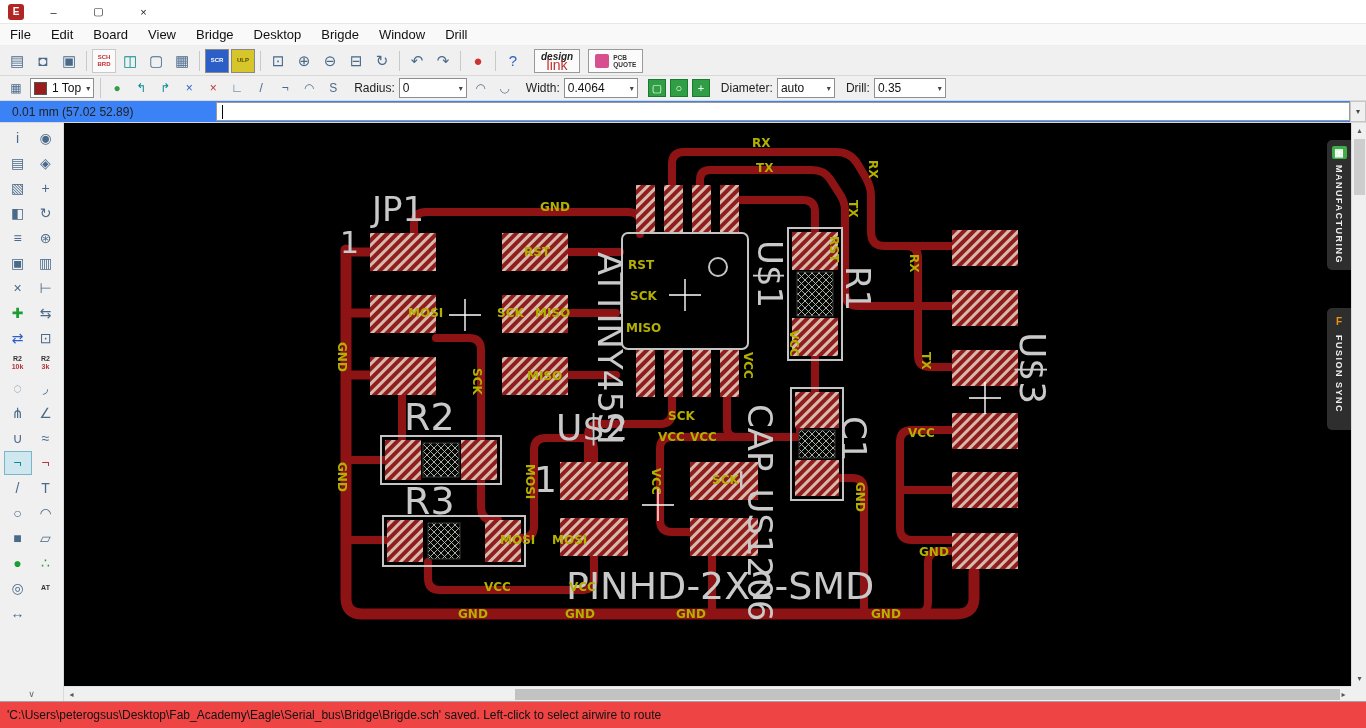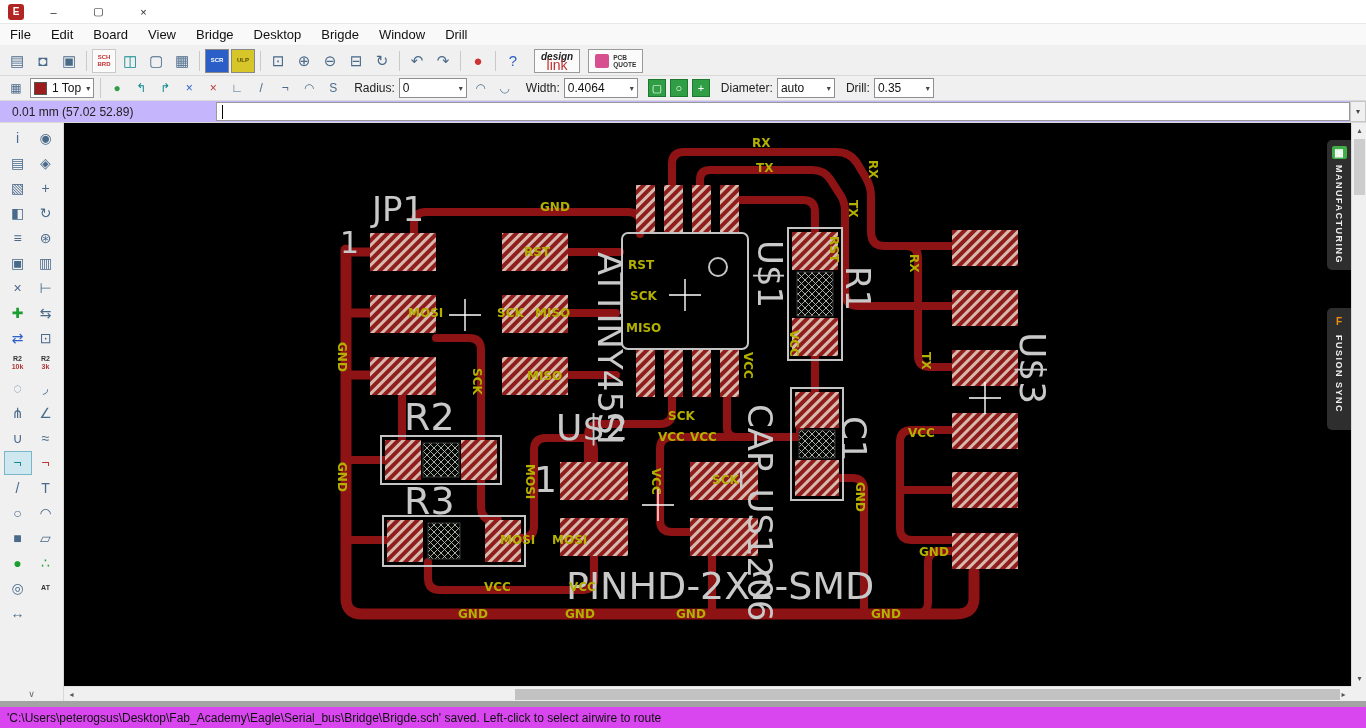--- a/index.html
+++ b/index.html
@@ -32,21 +32,21 @@
   .plabel{margin:0 2px 0 9px;}
   .bigbtn{height:24px;border:1px solid #9a9a9a;background:#fbfbfb;display:flex;align-items:center;padding:1px 6px;margin-left:8px;}
   .dlwrap{display:flex;flex-direction:column;line-height:9px;}
   .dl1{font-size:10px;font-style:italic;font-weight:bold;color:#222;}
   .dl2{font-size:14px;color:#c03030;text-align:center;}
   .pqicon{width:14px;height:14px;background:#d84f8f;margin-right:4px;border-radius:2px;}
   .pqwrap{display:flex;flex-direction:column;line-height:7px;font-size:6.5px;font-weight:bold;color:#333;}
   .greenbtn{width:18px;height:18px;background:#2f9e44;color:#fff;display:flex;align-items:center;justify-content:center;font-size:11px;margin:0 2px;border:1px solid #1c7a30;}
 
   
-  .cmdrow{height:22px;display:flex;align-items:stretch;background:#c4b5fd;border-bottom:1px solid #d9d9d9;}
+  .cmdrow{height:22px;display:flex;align-items:stretch;background:#3b82f6;border-bottom:1px solid #d9d9d9;}
   .coords{width:216px;display:flex;align-items:center;padding-left:12px;font-size:12px;color:#222;}
   .cmdinput{flex:1;background:#fff;border:1px solid #9a9a9a;margin:1px 0;display:flex;align-items:center;padding-left:5px;}
   .caret{width:1px;height:14px;background:#000;}
   .cmddrop{width:16px;display:flex;align-items:center;justify-content:center;font-size:8px;color:#444;background:#f0f0f0;border:1px solid #c5c5c5;}
 
   
   .palette{position:absolute;left:0;top:123px;width:64px;bottom:27px;background:#f0f0f0;border-right:1px solid #d9d9d9;}
   #palette-grid{display:grid;grid-template-columns:28px 28px;justify-content:center;row-gap:1px;padding-top:3px;}
   .ptool{height:24px;display:flex;align-items:center;justify-content:center;font-size:14px;color:#4a6a8a;border:1px solid transparent;}
   .ptool.txt{flex-direction:column;font-size:7px;line-height:8px;color:#333;font-weight:bold;}
@@ -69,21 +69,21 @@
   .vscroll{position:absolute;right:0;top:123px;width:15px;height:563px;background:#f0f0f0;border-left:1px solid #d9d9d9;z-index:7;}
   .sarrow{height:15px;width:15px;display:flex;align-items:center;justify-content:center;font-size:8px;color:#555;}
   .vthumb{position:absolute;top:16px;left:2px;width:11px;height:56px;background:#cdcdcd;}
   .vscroll .bottom{position:absolute;bottom:0;left:0;}
   .hscroll{position:absolute;left:64px;top:686px;width:1287px;height:15px;background:#f0f0f0;border-top:1px solid #e2e2e2;}
   .hthumb{position:absolute;left:451px;width:825px;top:2px;height:11px;background:#c2c2c2;}
   .hscroll .right{position:absolute;right:0;top:0;}
   .corner{position:absolute;right:0;top:686px;width:15px;height:15px;background:#f0f0f0;}
 
   
-  .statusbar{position:absolute;left:0;right:0;top:701px;height:27px;background:#d946ef;border-top:6px solid #a3a3a3;font-size:12px;display:flex;align-items:center;padding-left:7px;color:#111;}
+  .statusbar{position:absolute;left:0;right:0;top:701px;height:27px;background:#ef4444;border-top:1px solid #a3a3a3;font-size:12px;display:flex;align-items:center;padding-left:7px;color:#111;}
 </style>
 </head>
 <body>
 
 <div id="app">
 
   <div class="titlebar">
     <div class="appicon">E</div>
     <div class="winbtns">
       <div class="wbtn">–</div>
@@ -191,21 +191,21 @@
         <div class="greenbtn">▢</div>
         <div class="greenbtn">○</div>
         <div class="greenbtn">+</div>
       </div>
     <span class="plabel">Diameter:</span>
     <div class="combo" style="width:58px;justify-content:space-between;">
       <span>auto</span>
       <span class="carr">▾</span>
     </div>
     <span class="plabel">Drill:</span>
-    <div class="combo" style="width:60px;justify-content:space-between;">
+    <div class="combo" style="width:72px;justify-content:space-between;">
       <span>0.35</span>
       <span class="carr">▾</span>
     </div>
   </div>
 
   <div class="cmdrow">
     <div class="coords">0.01 mm (57.02 52.89)</div>
     <div class="cmdinput">
       <span></span>
       <span class="caret"></span>

